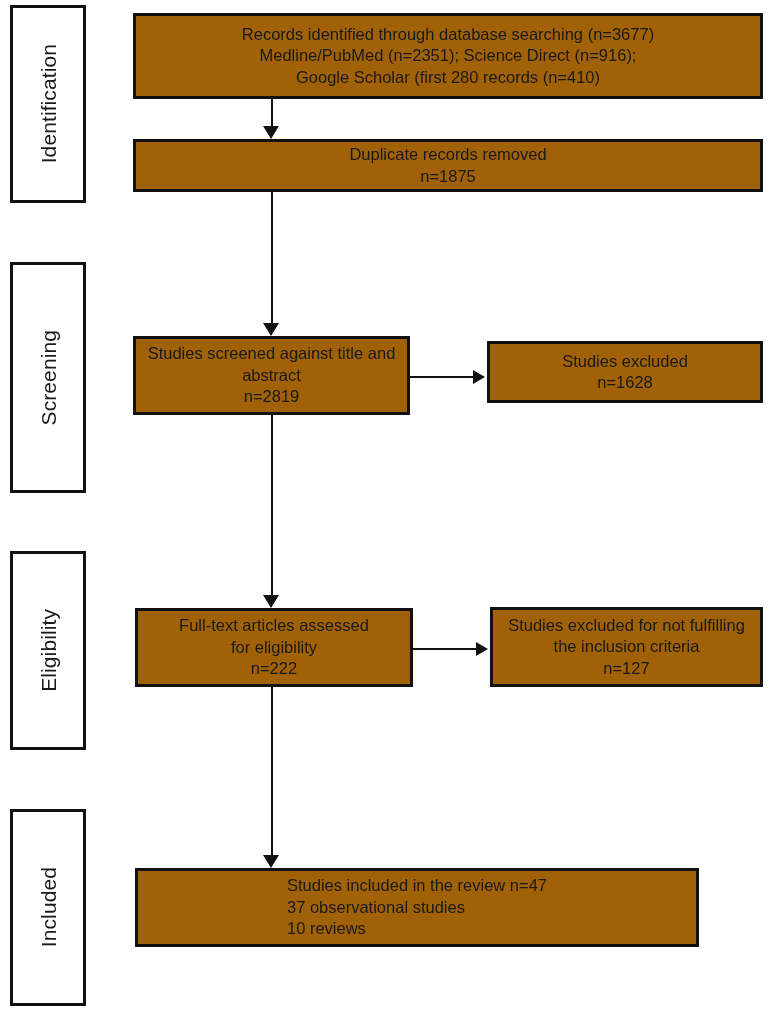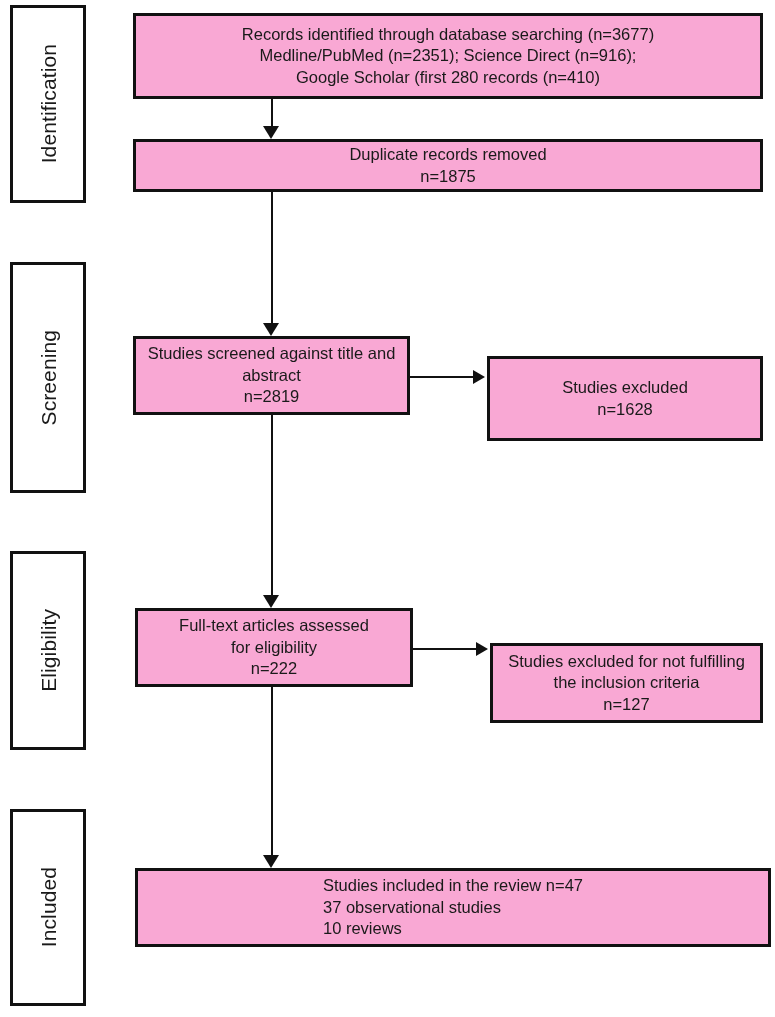--- a/index.html
+++ b/index.html
@@ -35,21 +35,21 @@
     letter-spacing: 0.1px;
     white-space: nowrap;
     font-family: "Liberation Sans", "DejaVu Sans", sans-serif;
   }
 
   
   .flow-box {
     position: absolute;
     box-sizing: border-box;
     border: 3px solid #111111;
-    background: #f9a8d4;
+    background: #a16207;
     display: flex;
     align-items: center;
     justify-content: center;
     padding: 2px 8px;
   }
   .flow-text {
     font-size: 16.5px;
     line-height: 1.30;
     color: #1a1a1a;
     text-align: center;
@@ -136,36 +136,36 @@
   <div class="flow-box" style="left:133px; top:139px; width:630px; height:53px;justify-content:center;">
     <span class="flow-text">Duplicate records removed
 n=1875</span>
   </div>
 
   <div class="flow-box" style="left:133px; top:336px; width:277px; height:79px;">
     <span class="flow-text">Studies screened against title and abstract
 n=2819</span>
   </div>
 
-  <div class="flow-box" style="left:487px; top:356px; width:276px; height:85px;">
+  <div class="flow-box" style="left:487px; top:341px; width:276px; height:62px;">
     <span class="flow-text">Studies excluded
 n=1628</span>
   </div>
 
   <div class="flow-box" style="left:135px; top:608px; width:278px; height:79px;">
     <span class="flow-text">Full-text articles assessed
 for eligibility
 n=222</span>
   </div>
 
-  <div class="flow-box" style="left:490px; top:607px; width:273px; height:80px;margin-top:36px;">
+  <div class="flow-box" style="left:490px; top:607px; width:273px; height:80px;">
     <span class="flow-text">Studies excluded for not fulfilling
 the inclusion criteria
 n=127</span>
   </div>
 
-  <div class="flow-box" style="left:135px; top:868px; width:636px; height:79px;">
+  <div class="flow-box" style="left:135px; top:868px; width:564px; height:79px;">
     <span class="flow-text left-indent">Studies included in the review n=47
 37 observational studies
 10 reviews</span>
   </div>
 
 </div>
 
 </body></html>

